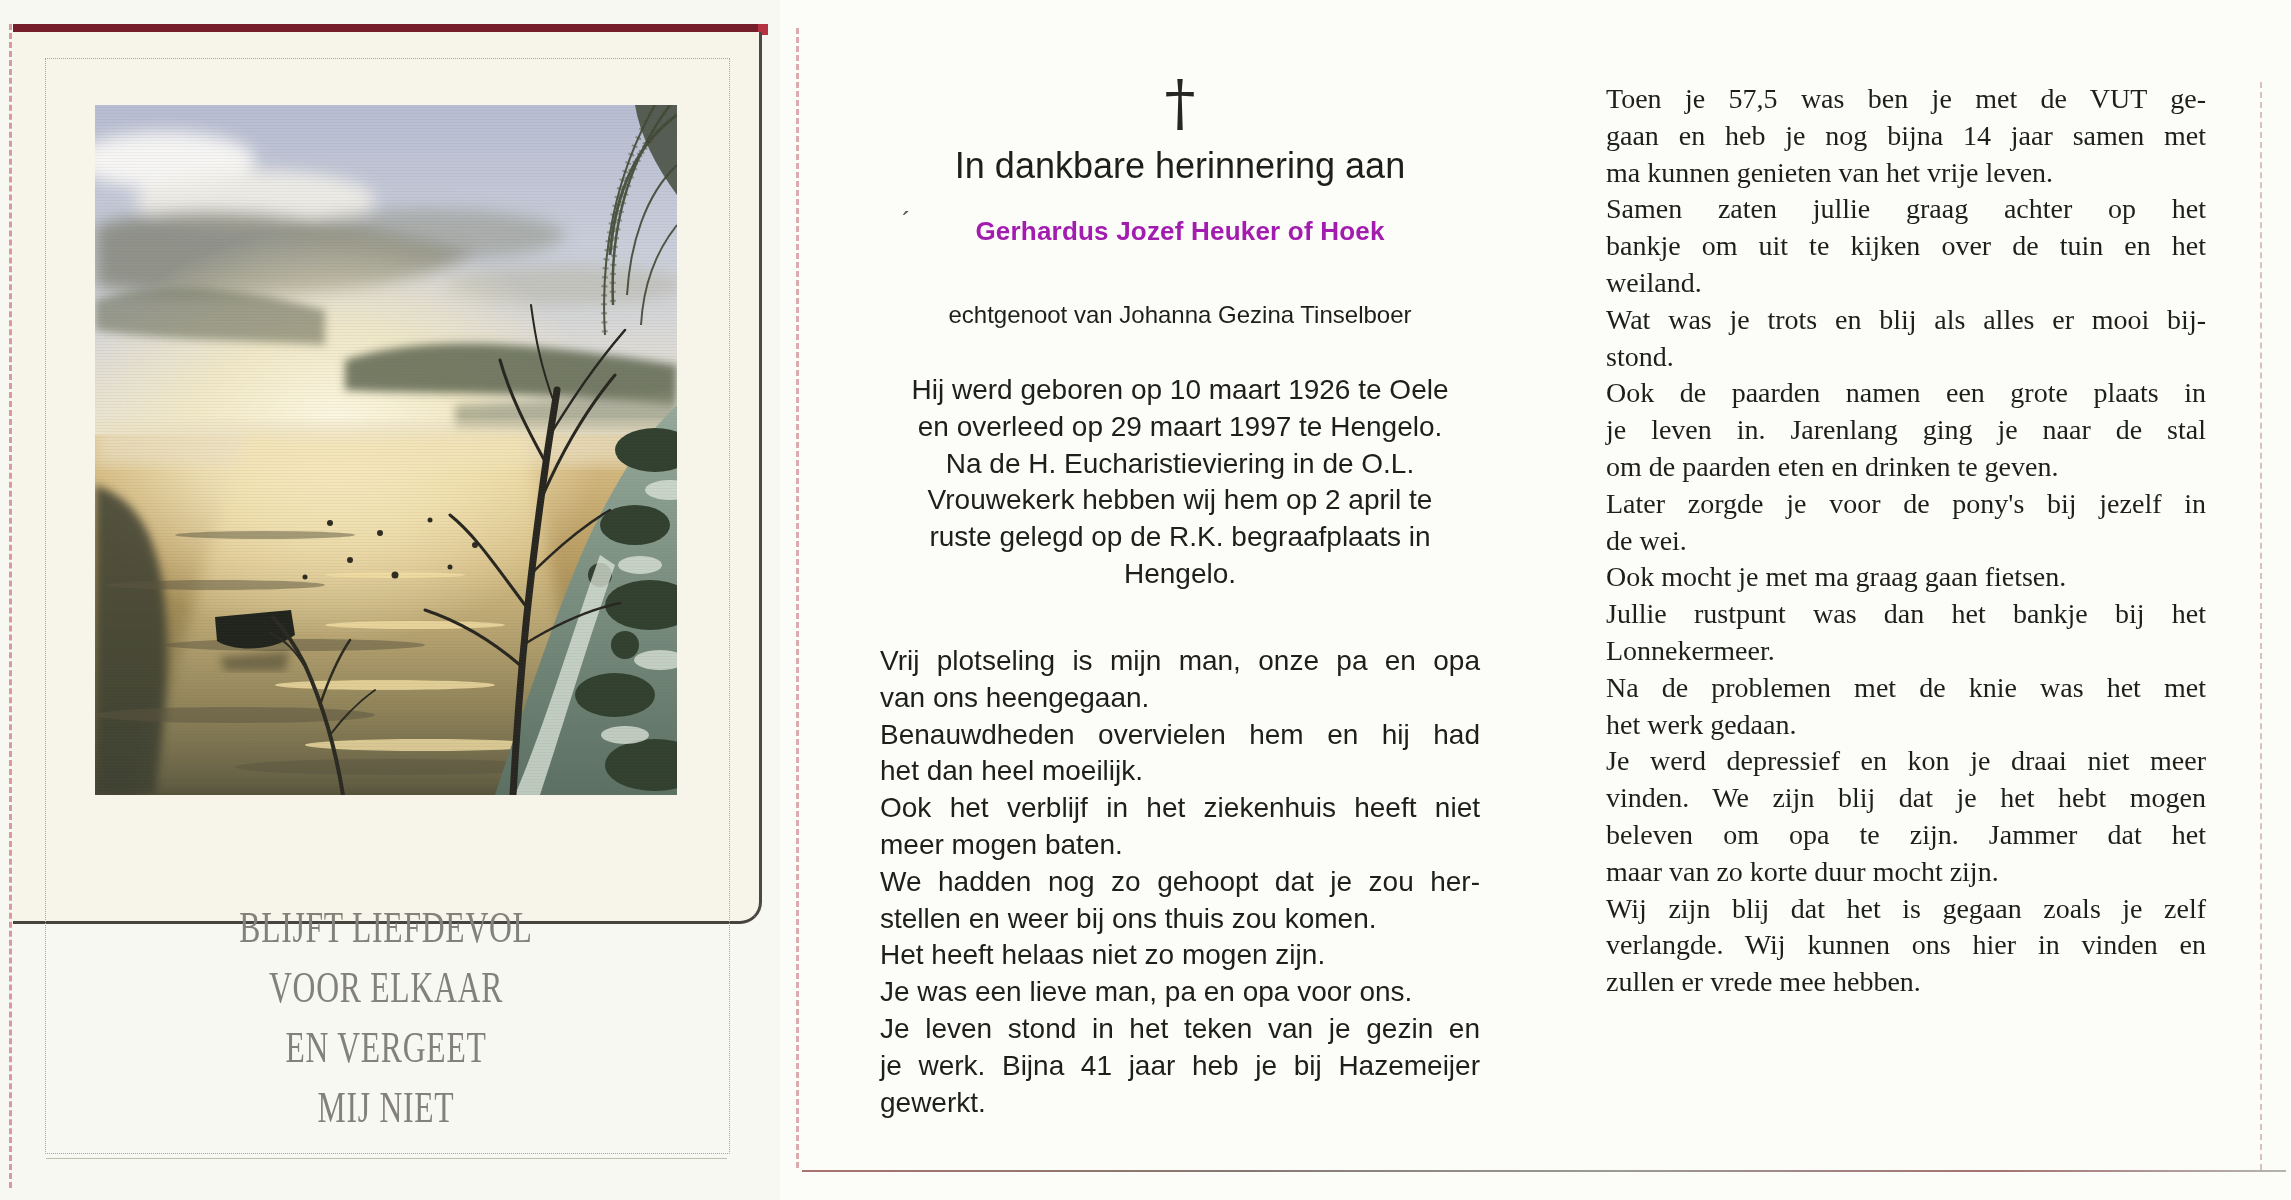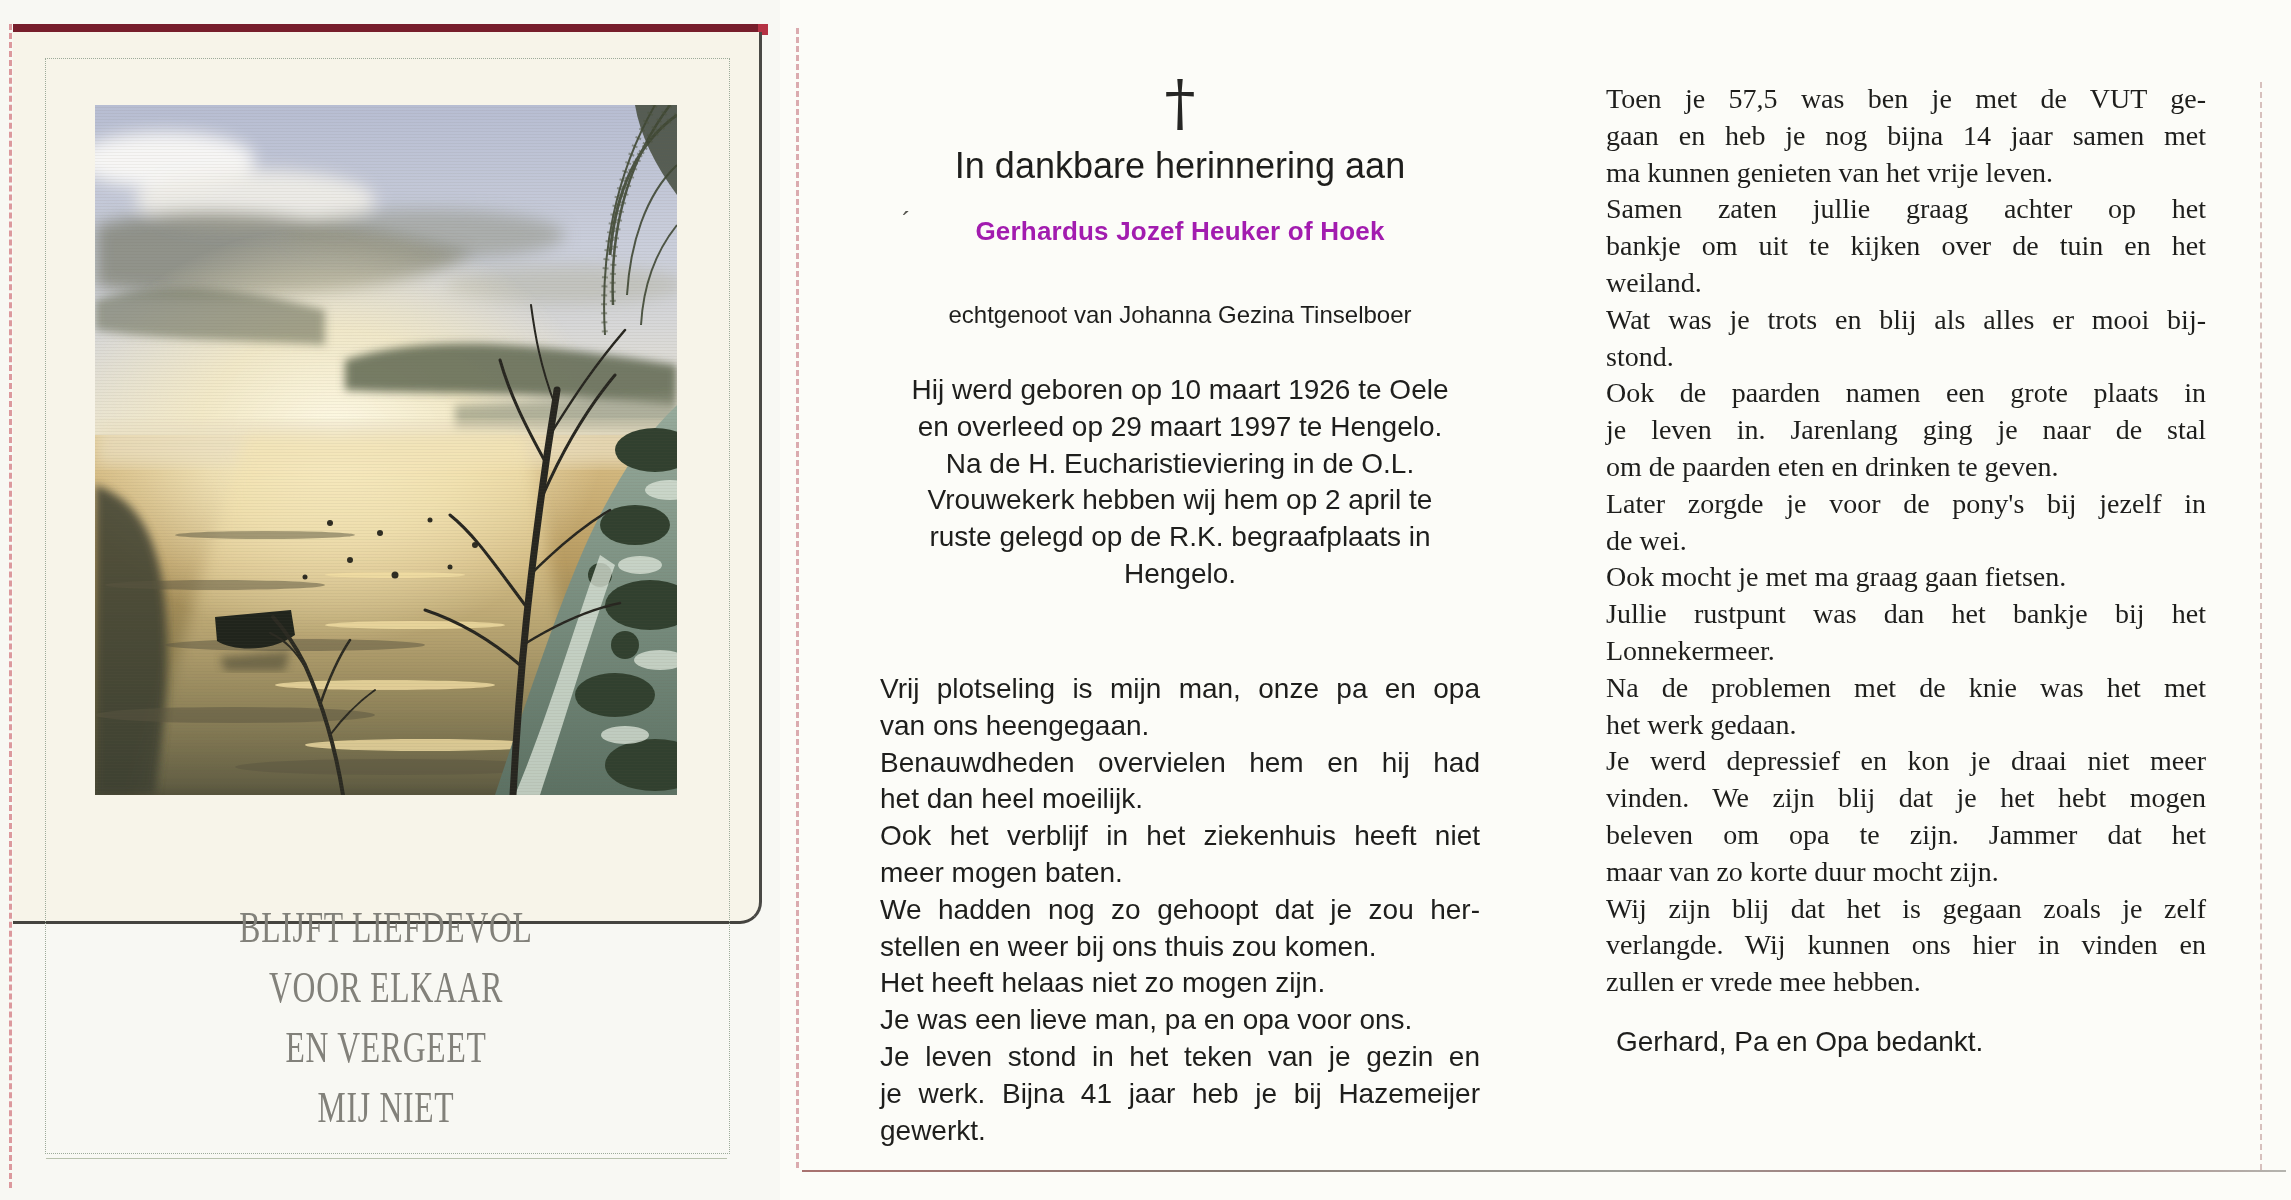--- a/index.html
+++ b/index.html
@@ -58,21 +58,21 @@
 
   .cross{position:absolute;top:70px;left:0;width:100%;text-align:center;
     font-family:"DejaVu Serif", serif;font-size:62px;line-height:66px;color:#262624;}
   .intro{position:absolute;top:146px;left:0;width:100%;text-align:center;font-size:36px;line-height:40px;}
   .mark{position:absolute;top:206px;left:22px;font-size:26px;color:#55544f;}
   .name{position:absolute;top:216px;left:0;width:100%;text-align:center;
     font-size:26px;font-weight:bold;letter-spacing:.2px;color:#a21caf;}
   .relation{position:absolute;top:296px;left:0;width:100%;text-align:center;font-size:24px;line-height:38px;}
   .lifedates{position:absolute;top:372px;left:0;width:100%;}
   .lifedates .tline{text-align:center;}
-  .tribute{position:absolute;top:643px;left:0;width:100%;margin-top:28px;}
+  .tribute{position:absolute;top:643px;left:0;width:100%;}
   .tribute2{position:absolute;top:81px;left:0;width:100%;font-family:Liberation Serif, serif;}
   .closing{position:absolute;top:1022px;left:10px;font-size:28px;line-height:40px;}
 </style>
 </head>
 <body>
 
 <div class="stage">
 
   <div class="pages"></div>
 
@@ -285,18 +285,17 @@
         <div class="tline just">Na de problemen met de knie was het met</div>
         <div class="tline">het werk gedaan.</div>
         <div class="tline just">Je werd depressief en kon je draai niet meer</div>
         <div class="tline just">vinden. We zijn blij dat je het hebt mogen</div>
         <div class="tline just">beleven om opa te zijn. Jammer dat het</div>
         <div class="tline">maar van zo korte duur mocht zijn.</div>
         <div class="tline just">Wij zijn blij dat het is gegaan zoals je zelf</div>
         <div class="tline just">verlangde. Wij kunnen ons hier in vinden en</div>
         <div class="tline">zullen er vrede mee hebben.</div>
       </div>
-    <div class="closing">Gerhard, Pa en Opa bedankt.</div>
   </div>
 
   <div class="bottomline"></div>
   <div class="rightedge"></div>
 </div>
 
 </body></html>

